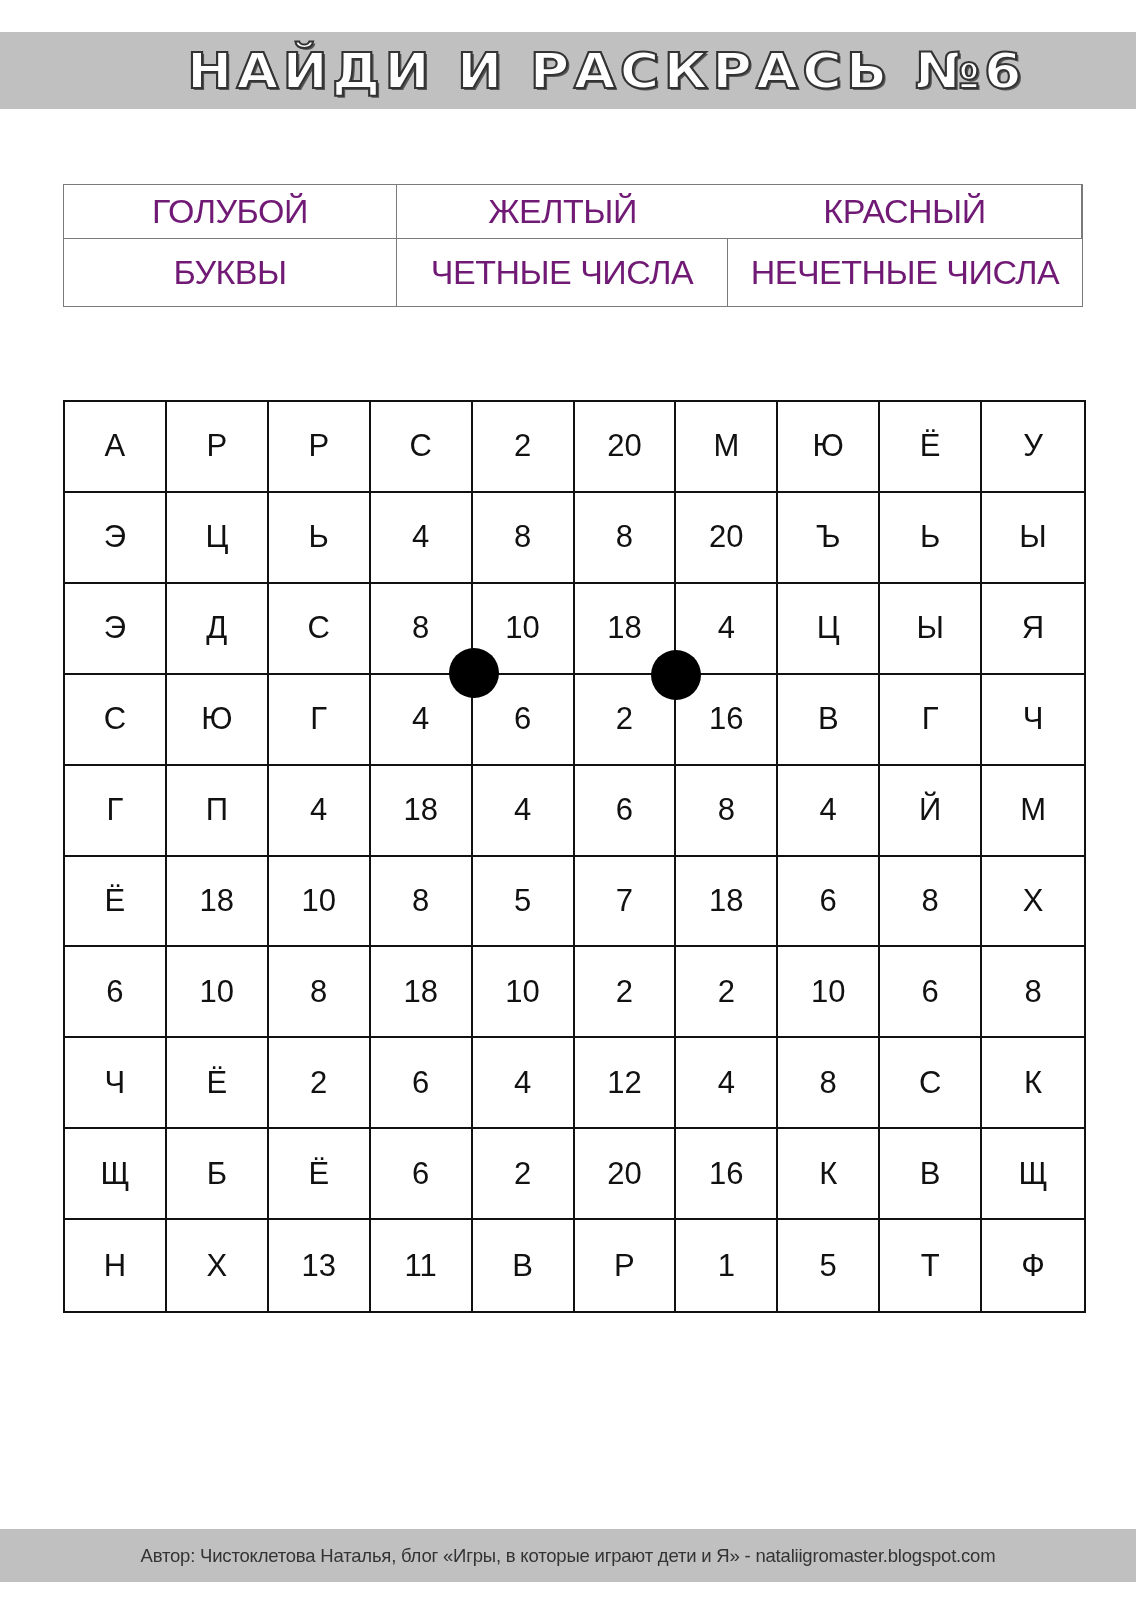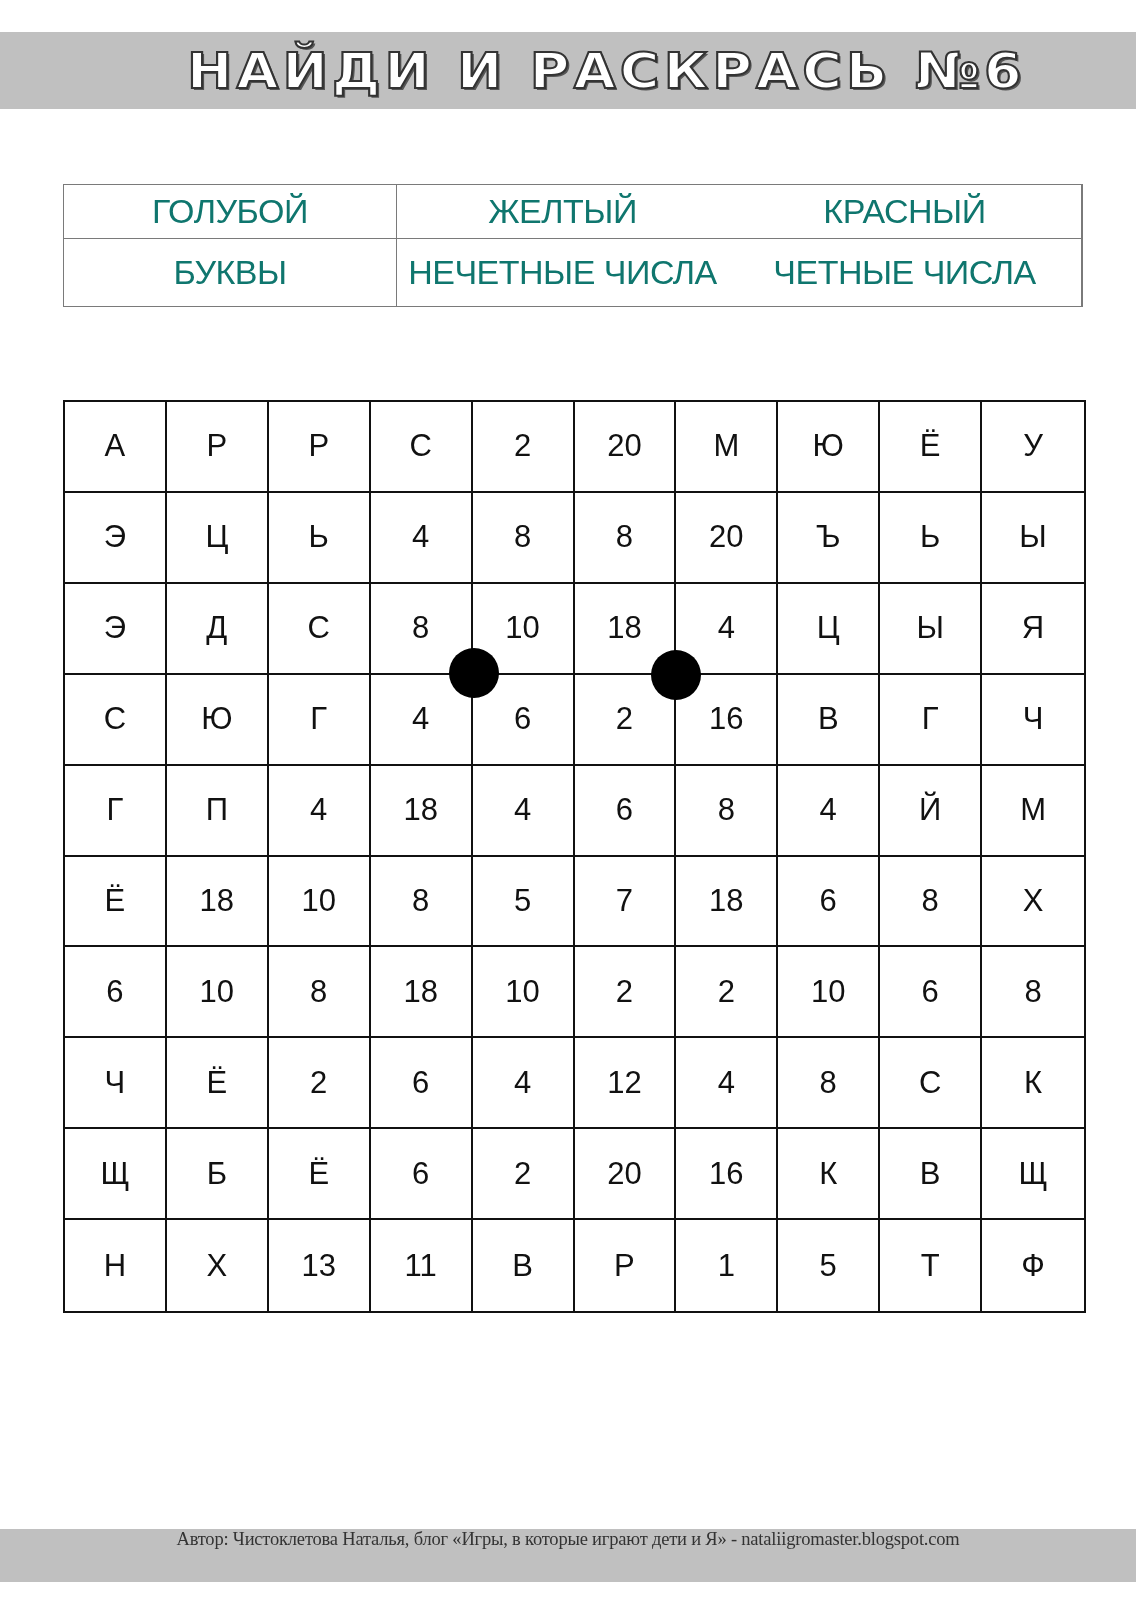--- a/index.html
+++ b/index.html
@@ -20,21 +20,21 @@
     text-shadow: 2px 2px 0 #555;
     white-space: nowrap;
   }
   .legend {
     position: absolute; left: 63px; top: 184px; width: 1020px; height: 123px;
     border: 1.5px solid #7a7a7a; box-sizing: border-box;
     display: grid; grid-template-columns: 333px 331px 1fr; grid-template-rows: 54px 1fr;
   }
   .legend-cell {
     display: flex; align-items: center; justify-content: center;
-    font-size: 34px; color: #0f766e; border-right: 1.5px solid #7a7a7a; border-bottom: 1.5px solid #7a7a7a;
+    font-size: 34px; color: #701a75; border-right: 1.5px solid #7a7a7a; border-bottom: 1.5px solid #7a7a7a;
     box-sizing: border-box; white-space: nowrap; letter-spacing: -0.5px;
   }
   .legend-cell.col-2 { border-right: none; }
   .legend-cell.row-1 { border-bottom: none; }
 
   .grid {
     position: absolute; left: 63px; top: 400px; width: 1023px; height: 913px;
     display: grid; grid-template-columns: repeat(10, 1fr); grid-template-rows: repeat(10, 1fr);
     border: 2px solid #111; box-sizing: border-box;
   }
@@ -48,38 +48,38 @@
 
   .dot {
     position: absolute; width: 50px; height: 50px; border-radius: 50%;
     background: #000; transform: translate(-50%, -50%);
   }
   .dot-1 { left: 474px; top: 673px; }
   .dot-2 { left: 676px; top: 675px; }
 
   .footer-band {
     position: absolute; left: 0; top: 1529px; width: 1136px; height: 53px;
-    background: #c0c0c0; display: flex; justify-content: center; font-family: Liberation Serif, serif;
+    background: #c0c0c0; display: flex; align-items: center; justify-content: center;
   }
   .footer-text { font-size: 18.5px; color: #333; white-space: nowrap; letter-spacing: -0.2px; }
 </style>
 </head>
 <body>
 
 <div class="header-band">
   <div class="header-title">НАЙДИ И РАСКРАСЬ №6</div>
 </div>
 
 <div class="legend">
   <div class="legend-cell col-0 row-0">ГОЛУБОЙ</div>
   <div class="legend-cell col-2 row-0">ЖЕЛТЫЙ</div>
   <div class="legend-cell col-1 row-0">КРАСНЫЙ</div>
   <div class="legend-cell col-0 row-1">БУКВЫ</div>
+  <div class="legend-cell col-1 row-1">ЧЕТНЫЕ ЧИСЛА</div>
   <div class="legend-cell col-2 row-1">НЕЧЕТНЫЕ ЧИСЛА</div>
-  <div class="legend-cell col-1 row-1">ЧЕТНЫЕ ЧИСЛА</div>
 </div>
 
 <div class="grid" id="puzzle-grid">
     <div class="grid-cell">А</div>
     <div class="grid-cell">Р</div>
     <div class="grid-cell">Р</div>
     <div class="grid-cell">С</div>
     <div class="grid-cell">2</div>
     <div class="grid-cell">20</div>
     <div class="grid-cell">М</div>

